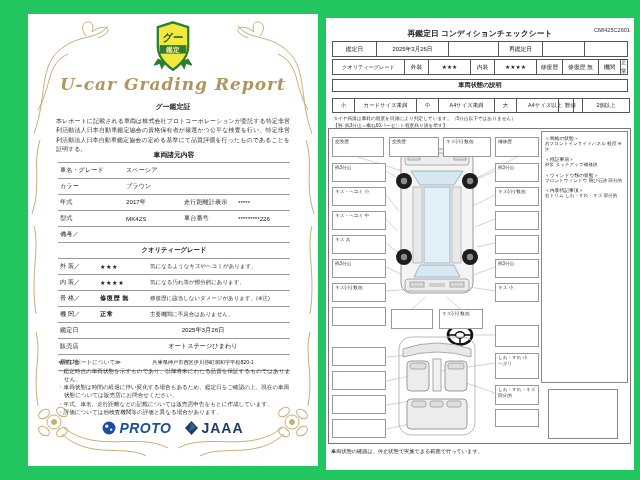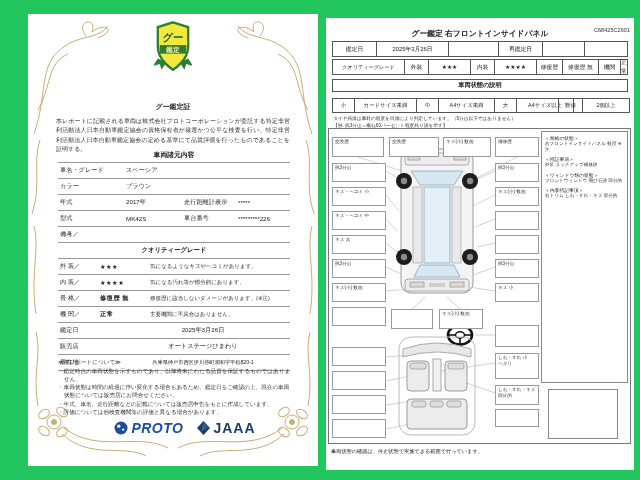--- a/index.html
+++ b/index.html
@@ -27,21 +27,21 @@
   .center-row{justify-content:center;font-weight:bold;font-size:6.4px;}
   .gl{width:40px;padding-left:2px;}
   .gv{width:50px;font-weight:bold;letter-spacing:0.5px;}
   .gd{flex:1;font-size:5.5px;color:#333;}
   .il{width:56px;padding-left:2px;}
   .iv{flex:1;text-align:center;}
   .addr{font-size:5.2px;}
   .lp-notes{position:absolute;left:30px;top:344px;width:234px;font-size:5.6px;line-height:1.45;color:#333;}
   .lp-notes .nh{margin-bottom:1px;}
   .lp-notes .ni{padding-left:6px;text-indent:-6px;}
-  .logo-row{position:absolute;left:12px;top:406px;width:100%;display:flex;justify-content:center;
+  .logo-row{position:absolute;left:0;top:406px;width:100%;display:flex;justify-content:center;
             align-items:center;gap:14px;}
   .proto{display:flex;align-items:center;gap:3px;font-weight:bold;font-style:italic;
          font-size:14px;color:#1b4e9b;letter-spacing:0.5px;}
   .jaaa{display:flex;align-items:center;gap:3px;font-weight:bold;font-size:14px;color:#1c3d66;letter-spacing:1px;}
   
   #right-page{left:326px;top:18px;width:308px;height:452px;}
   .rp-title{position:absolute;left:0;top:10px;width:100%;text-align:center;font-size:7.8px;font-weight:bold;color:#222;}
   .rp-code{position:absolute;right:4px;top:9px;font-size:5.6px;color:#333;}
   .trow{position:absolute;left:6px;width:296px;display:flex;border:1px solid #555;background:#fff;box-sizing:border-box;}
   .tcell{border-right:1px solid #555;display:flex;align-items:center;justify-content:center;
@@ -123,20 +123,21 @@
       <svg viewBox="0 0 40 56" width="38" height="54">
         <path d="M4,40 L-1,48 L6,46 L8,52 L13,44" fill="#2e7d32" stroke="none"></path>
         <path d="M36,40 L41,48 L34,46 L32,52 L27,44" fill="#2e7d32" stroke="none"></path>
         <path d="M20,2 L36,7 L36,28 C36,42 20,52 20,52 C20,52 4,42 4,28 L4,7 Z" fill="#f2e93f" stroke="#2e7d32" stroke-width="2.4"></path>
         <text x="20" y="22" text-anchor="middle" font-size="11" font-weight="bold" fill="#1a5c1a" font-family="'DejaVu Sans',sans-serif">グー</text>
         <rect x="6" y="26" width="28" height="9" fill="#2e7d32"></rect>
         <text x="20" y="33.5" text-anchor="middle" font-size="7" font-weight="bold" fill="#f6f0a0" font-family="'DejaVu Sans',sans-serif">鑑定</text>
       </svg>
     </div>
 
+    <div class="lp-title">U-car Grading Report</div>
     <div class="lp-sub">グー鑑定証</div>
     <div class="lp-intro">本レポートに記載される車両は株式会社プロトコーポレーションが委託する特定非営利活動法人日本自動車鑑定協会の資格保有者が厳選かつ公平な検査を行い、特定非営利活動法人日本自動車鑑定協会の定める基準にて品質評価を行ったものであることを証明する。</div>
 
     <div class="lp-spec-head">車両諸元内容</div>
 
     <div class="lp-table">
       <div class="trow-l">
         <span class="sc1">車名・グレード</span>
         <span class="sc2">スペーシア</span>
         <span class="sc3"></span>
@@ -222,21 +223,21 @@
           <polygon points="6.5,0 13,7 6.5,14 0,7" fill="#1c3d66"></polygon>
           <polygon points="6.5,1.5 11,6.5 4,10.5" fill="#3a5f8f"></polygon>
         </svg>
         <span>JAAA</span>
       </div>
     </div>
   </div>
 
   <div class="page" id="right-page">
 
-    <div class="rp-title">グー鑑定 右フロントインサイドパネル</div>
+    <div class="rp-title">再鑑定日 コンディションチェックシート</div>
     <div class="rp-code">C68425C2601</div>
 
     <div class="trow" id="table-a">
       <div class="tcell" style="width:44px">鑑定日</div>
       <div class="tcell" style="width:72px">2025年3月26日</div>
       <div class="tcell" style="width:50px"></div>
       <div class="tcell" style="width:44px">再鑑定日</div>
       <div class="tcell" style="width:42px"></div>
       <div class="tcell" style="flex:1"></div>
     </div>

